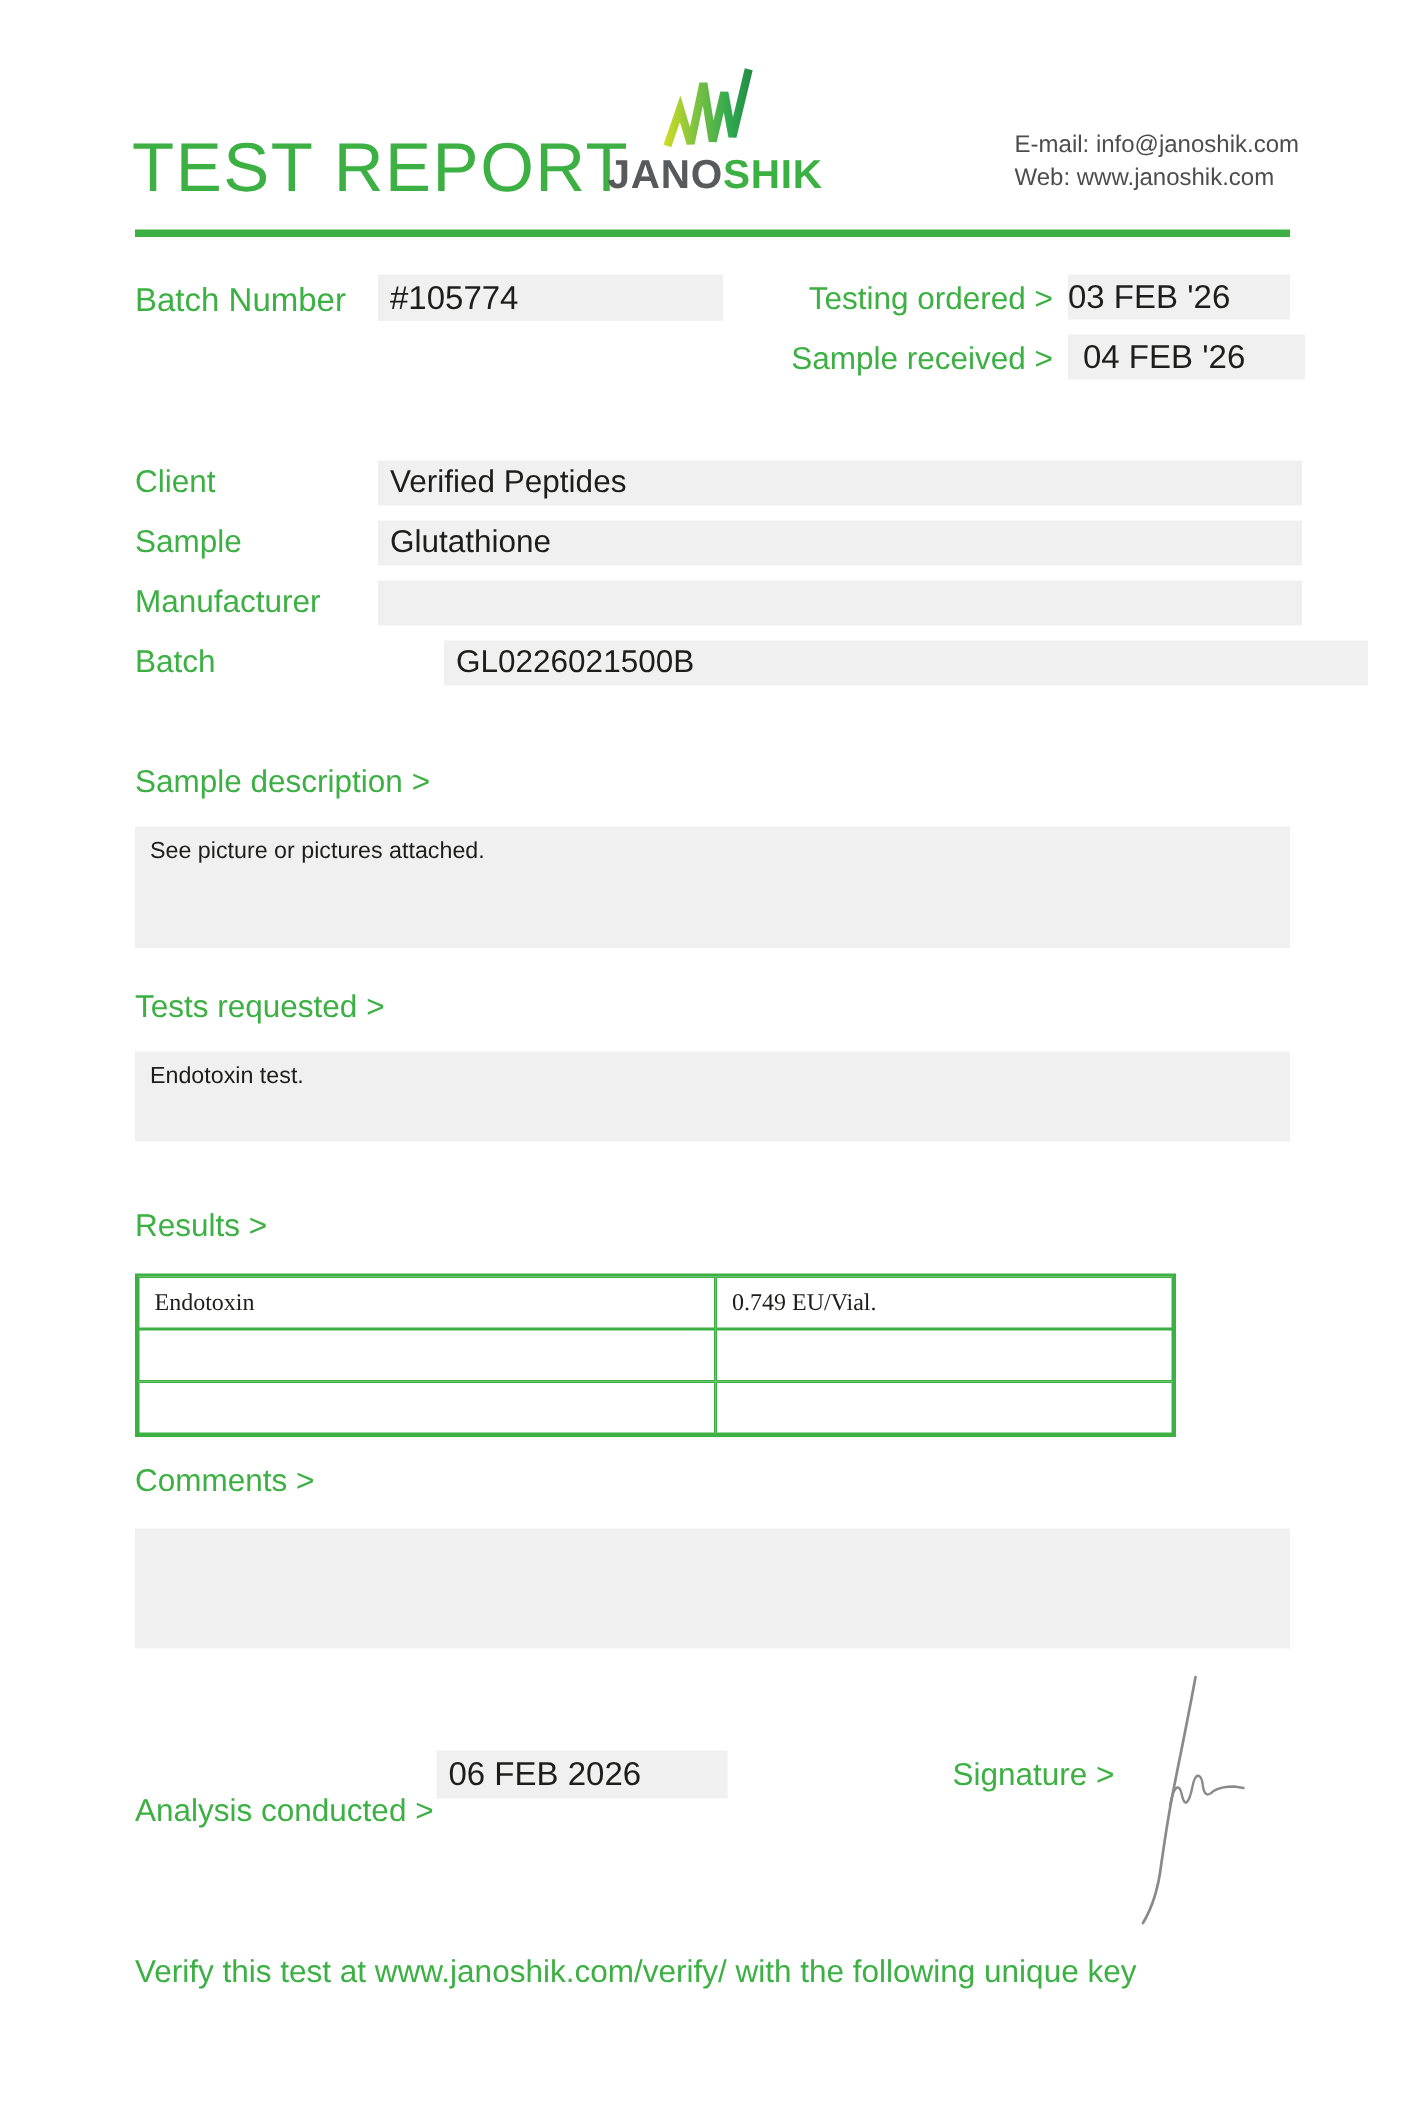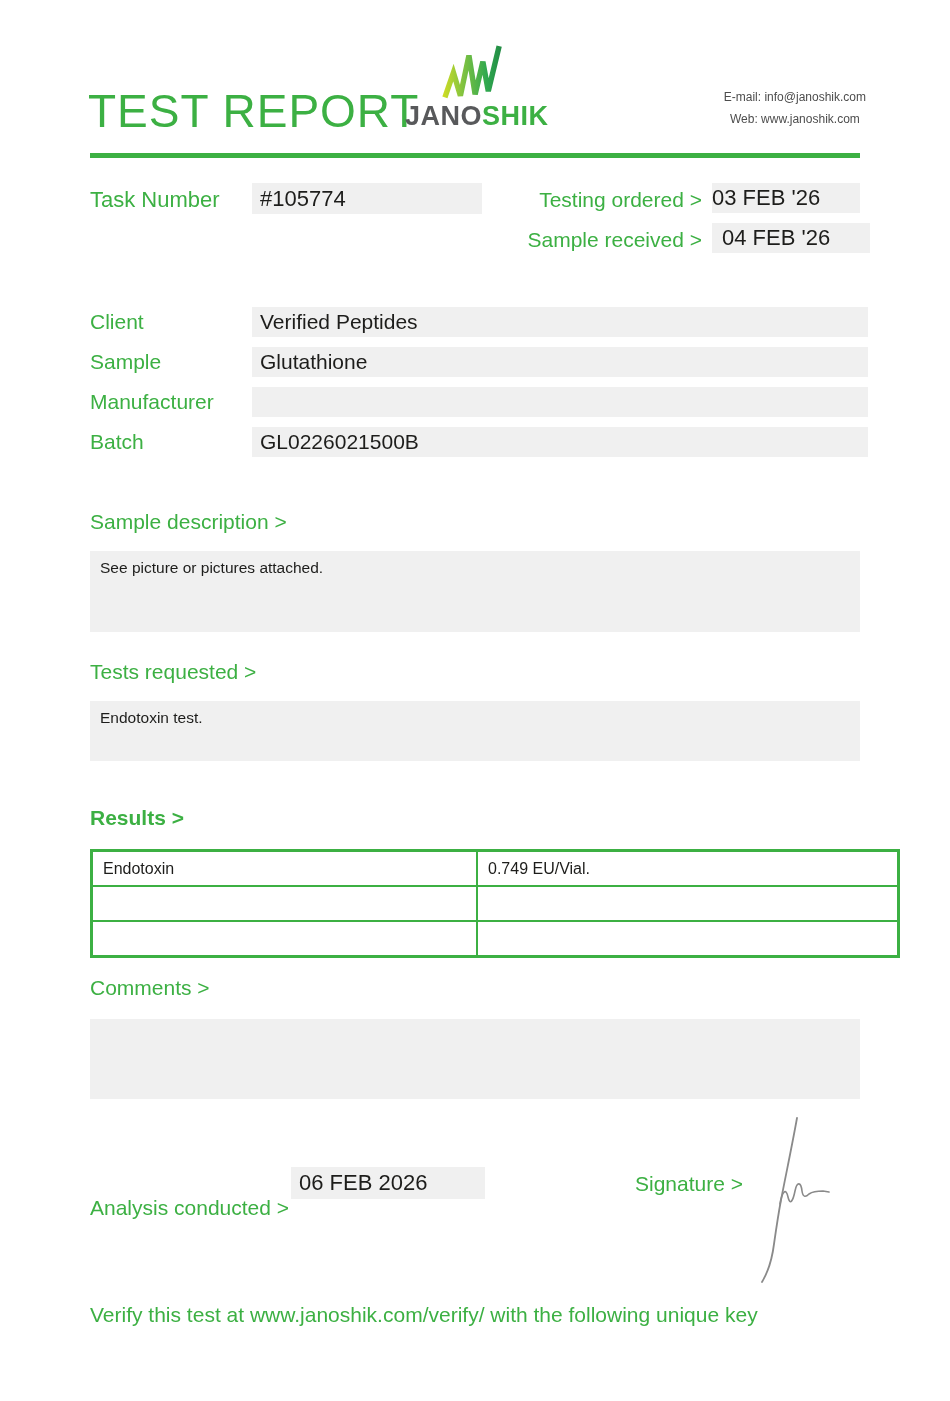--- a/index.html
+++ b/index.html
@@ -13,39 +13,39 @@
     position:relative;width:950px;height:1401px;background:#ffffff;
     font-family:"Liberation Sans",sans-serif;color:var(--ink);overflow:hidden;
   }
   .abs{position:absolute;}
   
   .title{left:88px;top:84px;font-size:46px;letter-spacing:1px;color:var(--green);font-weight:400;}
   .logo-icon{left:438px;top:40px;width:82px;height:62px;}
   .wordmark{left:405px;top:101px;width:140px;text-align:center;font-size:27px;font-weight:700;letter-spacing:.5px;}
   .wordmark .dark{color:#58595b;}
   .wordmark .grn{color:var(--green);}
-  .contact{right:84px;top:86px;text-align:center;font-size:12px;line-height:22px;color:var(--gray);}
+  .contact{right:84px;top:86px;text-align:left;font-size:16px;line-height:22px;color:var(--gray);}
   .rule{left:90px;top:153px;width:770px;height:5px;background:var(--green);}
   
   .lbl{font-size:21px;color:var(--green);}
   .task-label{left:90px;top:187px;font-size:22px;}
   .valbox{background:var(--box);color:var(--ink);}
   .task-value{left:252px;top:183px;width:222px;height:31px;line-height:31px;padding-left:8px;font-size:22px;}
   .ordered-label{left:480px;top:188px;width:222px;text-align:right;}
   .ordered-value{left:712px;top:183px;width:148px;height:30px;line-height:30px;font-size:22px;}
   .received-label{left:480px;top:228px;width:222px;text-align:right;}
   .received-value{left:712px;top:223px;width:148px;height:30px;line-height:30px;padding-left:10px;font-size:22px;}
   
   .f-label{left:90px;font-size:21px;color:var(--green);}
   .f-value{left:252px;width:608px;height:30px;line-height:30px;padding-left:8px;font-size:21px;}
   
   .sec-h{left:90px;font-size:21px;color:var(--green);}
   .sec-box{left:90px;width:770px;background:var(--box);font-size:15.5px;box-sizing:border-box;padding:8px 10px;}
   
-  .res-table{left:90px;top:849px;width:810px;display:grid;grid-template-columns:385px 1fr;border:2px solid var(--green);box-sizing:border-box;}
+  .res-table{left:90px;top:849px;width:694px;display:grid;grid-template-columns:385px 1fr;border:2px solid var(--green);box-sizing:border-box;font-family:Liberation Serif, serif;}
   .res-cell{height:33px;line-height:33px;border:1px solid var(--green);padding-left:10px;font-size:16px;overflow:hidden;}
   
   .analysis-label{left:90px;top:1172px;margin-top:24px;}
   .analysis-value{left:291px;top:1167px;width:186px;height:32px;line-height:32px;padding-left:8px;font-size:22px;}
   .signature-label{left:635px;top:1172px;}
   .signature{left:750px;top:1112px;width:94px;height:176px;}
   .verify-text{left:90px;top:1303px;width:772px;font-size:21px;color:var(--green);white-space:nowrap;}
   .key-box{left:90px;top:1347px;width:770px;height:29px;line-height:29px;background:var(--box);text-align:center;font-size:15px;}
 </style>
 </head>
@@ -73,48 +73,48 @@
     <span class="dark">JANO</span><span class="grn">SHIK</span>
   </div>
 
   <div class="abs contact">
     <div>E-mail: info@janoshik.com</div>
     <div>Web: www.janoshik.com</div>
   </div>
 
   <div class="abs rule"></div>
 
-  <div class="abs lbl task-label">Task Number</div>
+  <div class="abs lbl task-label">Batch Number</div>
   <div class="abs valbox task-value">#105774</div>
 
   <div class="abs lbl ordered-label">Testing ordered  &gt;</div>
   <div class="abs valbox ordered-value">03 FEB '26</div>
 
   <div class="abs lbl received-label">Sample received &gt;</div>
   <div class="abs valbox received-value">04 FEB '26</div>
 
   <div class="abs f-label" style="top:310px;">Client</div>
   <div class="abs valbox f-value" style="top:307px;">Verified Peptides</div>
 
   <div class="abs f-label" style="top:350px;">Sample</div>
   <div class="abs valbox f-value" style="top:347px;">Glutathione</div>
 
   <div class="abs f-label" style="top:390px;">Manufacturer</div>
   <div class="abs valbox f-value" style="top:387px;"></div>
 
   <div class="abs f-label" style="top:430px;">Batch</div>
-  <div class="abs valbox f-value" style="top:427px;">GL0226021500B</div>
+  <div class="abs valbox f-value" style="top:427px;margin-left:44px;">GL0226021500B</div>
 
   <div class="abs sec-h" style="top:510px;">Sample description &gt;</div>
   <div class="abs sec-box" style="top:551px;height:81px;">See picture or pictures attached.</div>
 
   <div class="abs sec-h" style="top:660px;">Tests requested &gt;</div>
   <div class="abs sec-box" style="top:701px;height:60px;">Endotoxin test.</div>
 
-  <div class="abs sec-h" style="top:806px;font-weight:bold;">Results &gt;</div>
+  <div class="abs sec-h" style="top:806px;">Results &gt;</div>
   <div class="abs res-table">
     <div class="res-cell">Endotoxin</div>
     <div class="res-cell">0.749 EU/Vial.</div>
     <div class="res-cell"></div>
     <div class="res-cell"></div>
     <div class="res-cell"></div>
     <div class="res-cell"></div>
   </div>
 
   <div class="abs sec-h" style="top:976px;">Comments &gt;</div>

